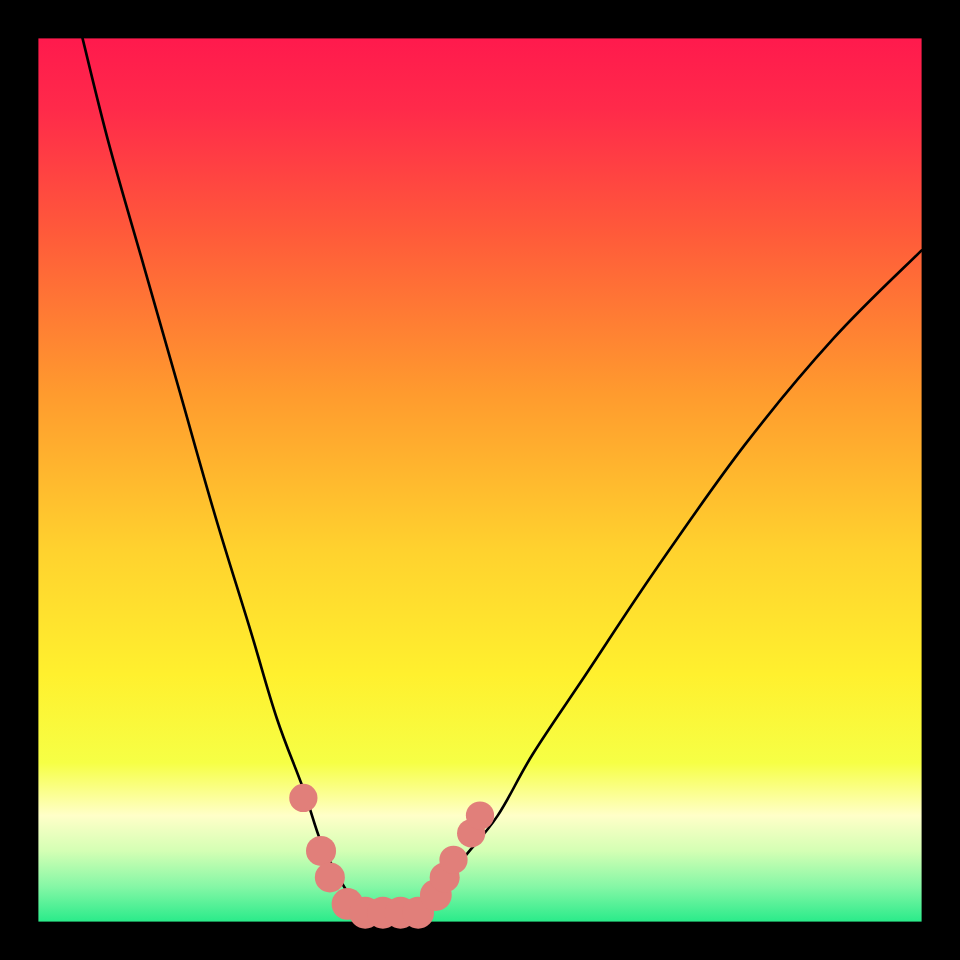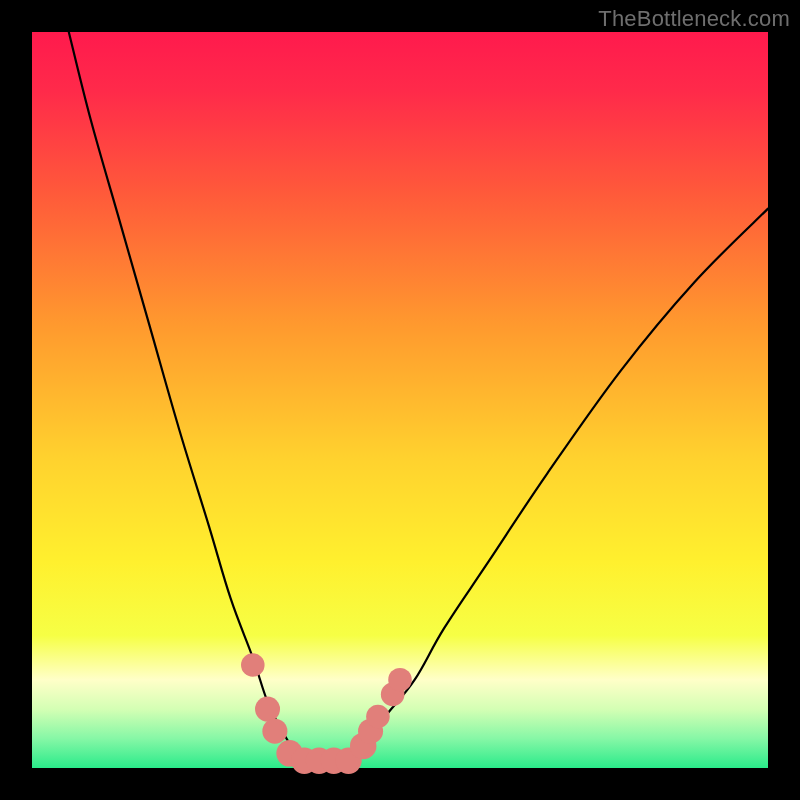--- a/index.html
+++ b/index.html
@@ -60,14 +60,13 @@
         <circle cx="287.04" cy="728.64" r="13.248000000000001" fill="#e17f7a"></circle>
         <circle cx="301.76" cy="728.64" r="13.248000000000001" fill="#e17f7a"></circle>
         <circle cx="316.48" cy="728.64" r="13.248000000000001" fill="#e17f7a"></circle>
         <circle cx="331.2" cy="713.92" r="13.248000000000001" fill="#e17f7a"></circle>
         <circle cx="338.56" cy="699.2" r="12.512" fill="#e17f7a"></circle>
         <circle cx="345.91999999999996" cy="684.48" r="11.776" fill="#e17f7a"></circle>
         <circle cx="360.64" cy="662.4" r="11.776" fill="#e17f7a"></circle>
         <circle cx="368" cy="647.6800000000001" r="11.776" fill="#e17f7a"></circle>
       </svg>
   </div>
-  <div class="watermark">TheBottleneck.com</div>
 </div>
 
 </body></html>

